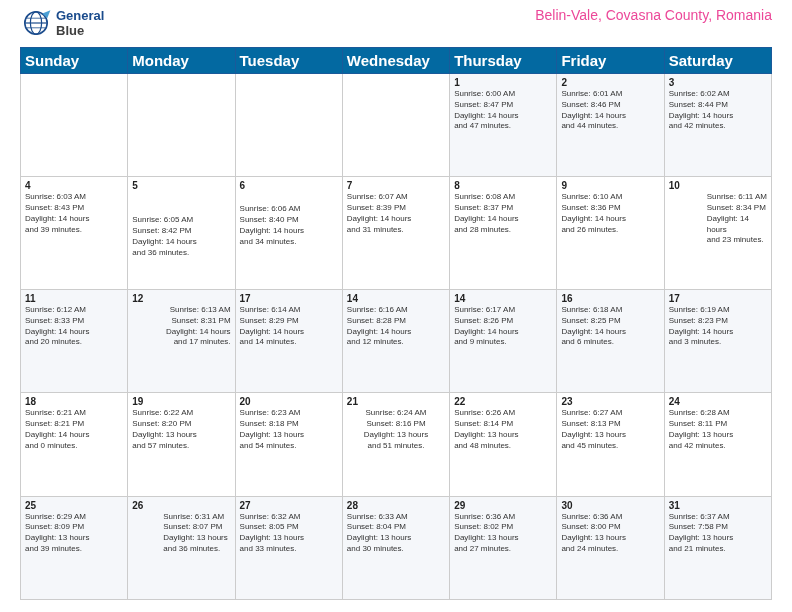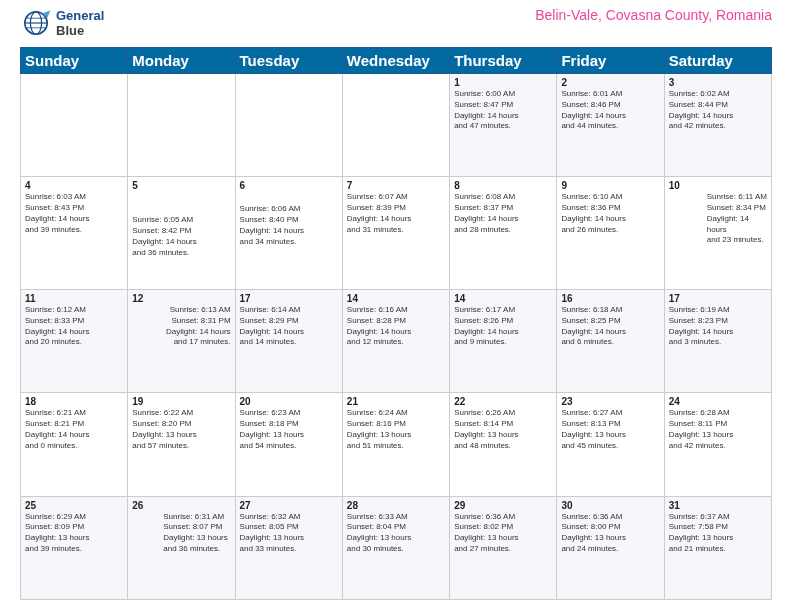--- a/index.html
+++ b/index.html
@@ -276,21 +276,21 @@
           </td>
           <td>
             <div class="day-number">20</div>
             <div class="day-info" style="white-space: pre-line;">Sunrise: 6:23 AM
 Sunset: 8:18 PM
 Daylight: 13 hours
 and 54 minutes.</div>
           </td>
           <td>
             <div class="day-number">21</div>
-            <div class="day-info" style="white-space: pre-line;">Sunrise: 6:24 AM
+            <div class="day-info" style="white-space: pre-line; text-align: center;">Sunrise: 6:24 AM
 Sunset: 8:16 PM
 Daylight: 13 hours
 and 51 minutes.</div>
           </td>
           <td>
             <div class="day-number">22</div>
             <div class="day-info" style="white-space: pre-line;">Sunrise: 6:26 AM
 Sunset: 8:14 PM
 Daylight: 13 hours
 and 48 minutes.</div>

